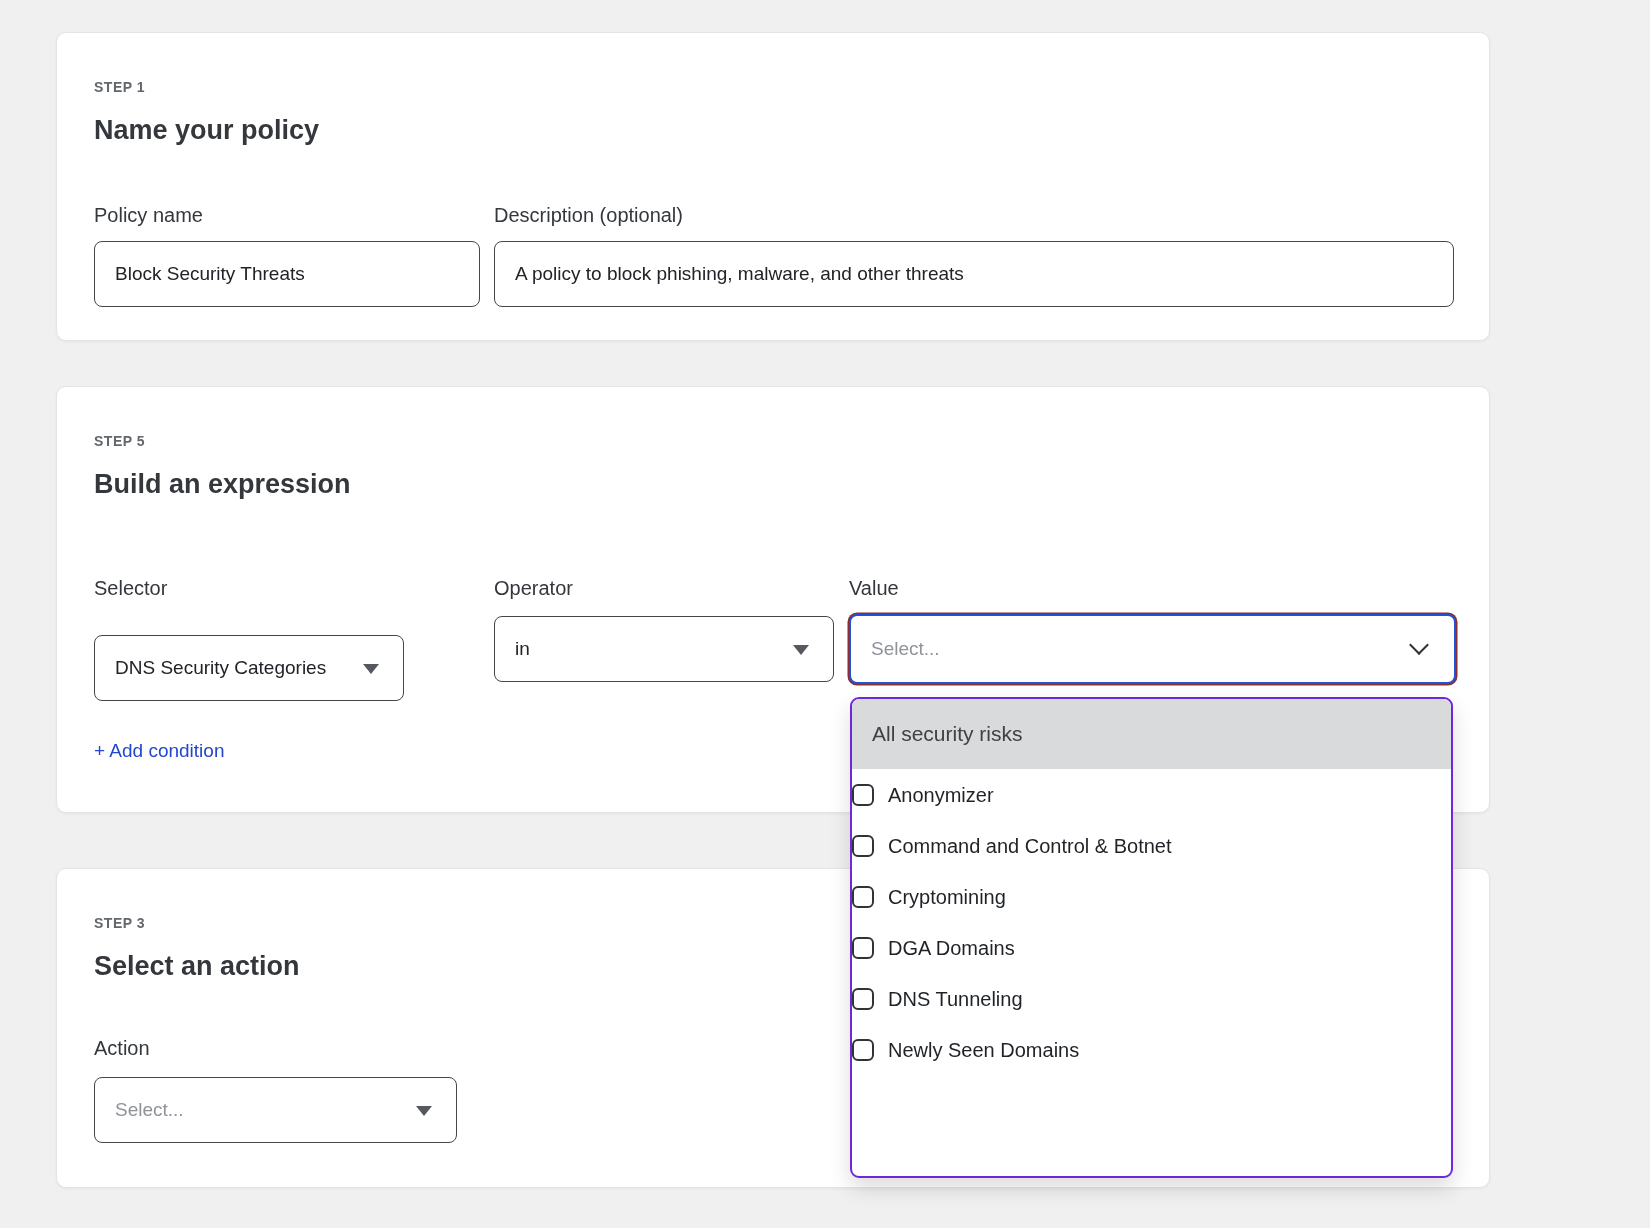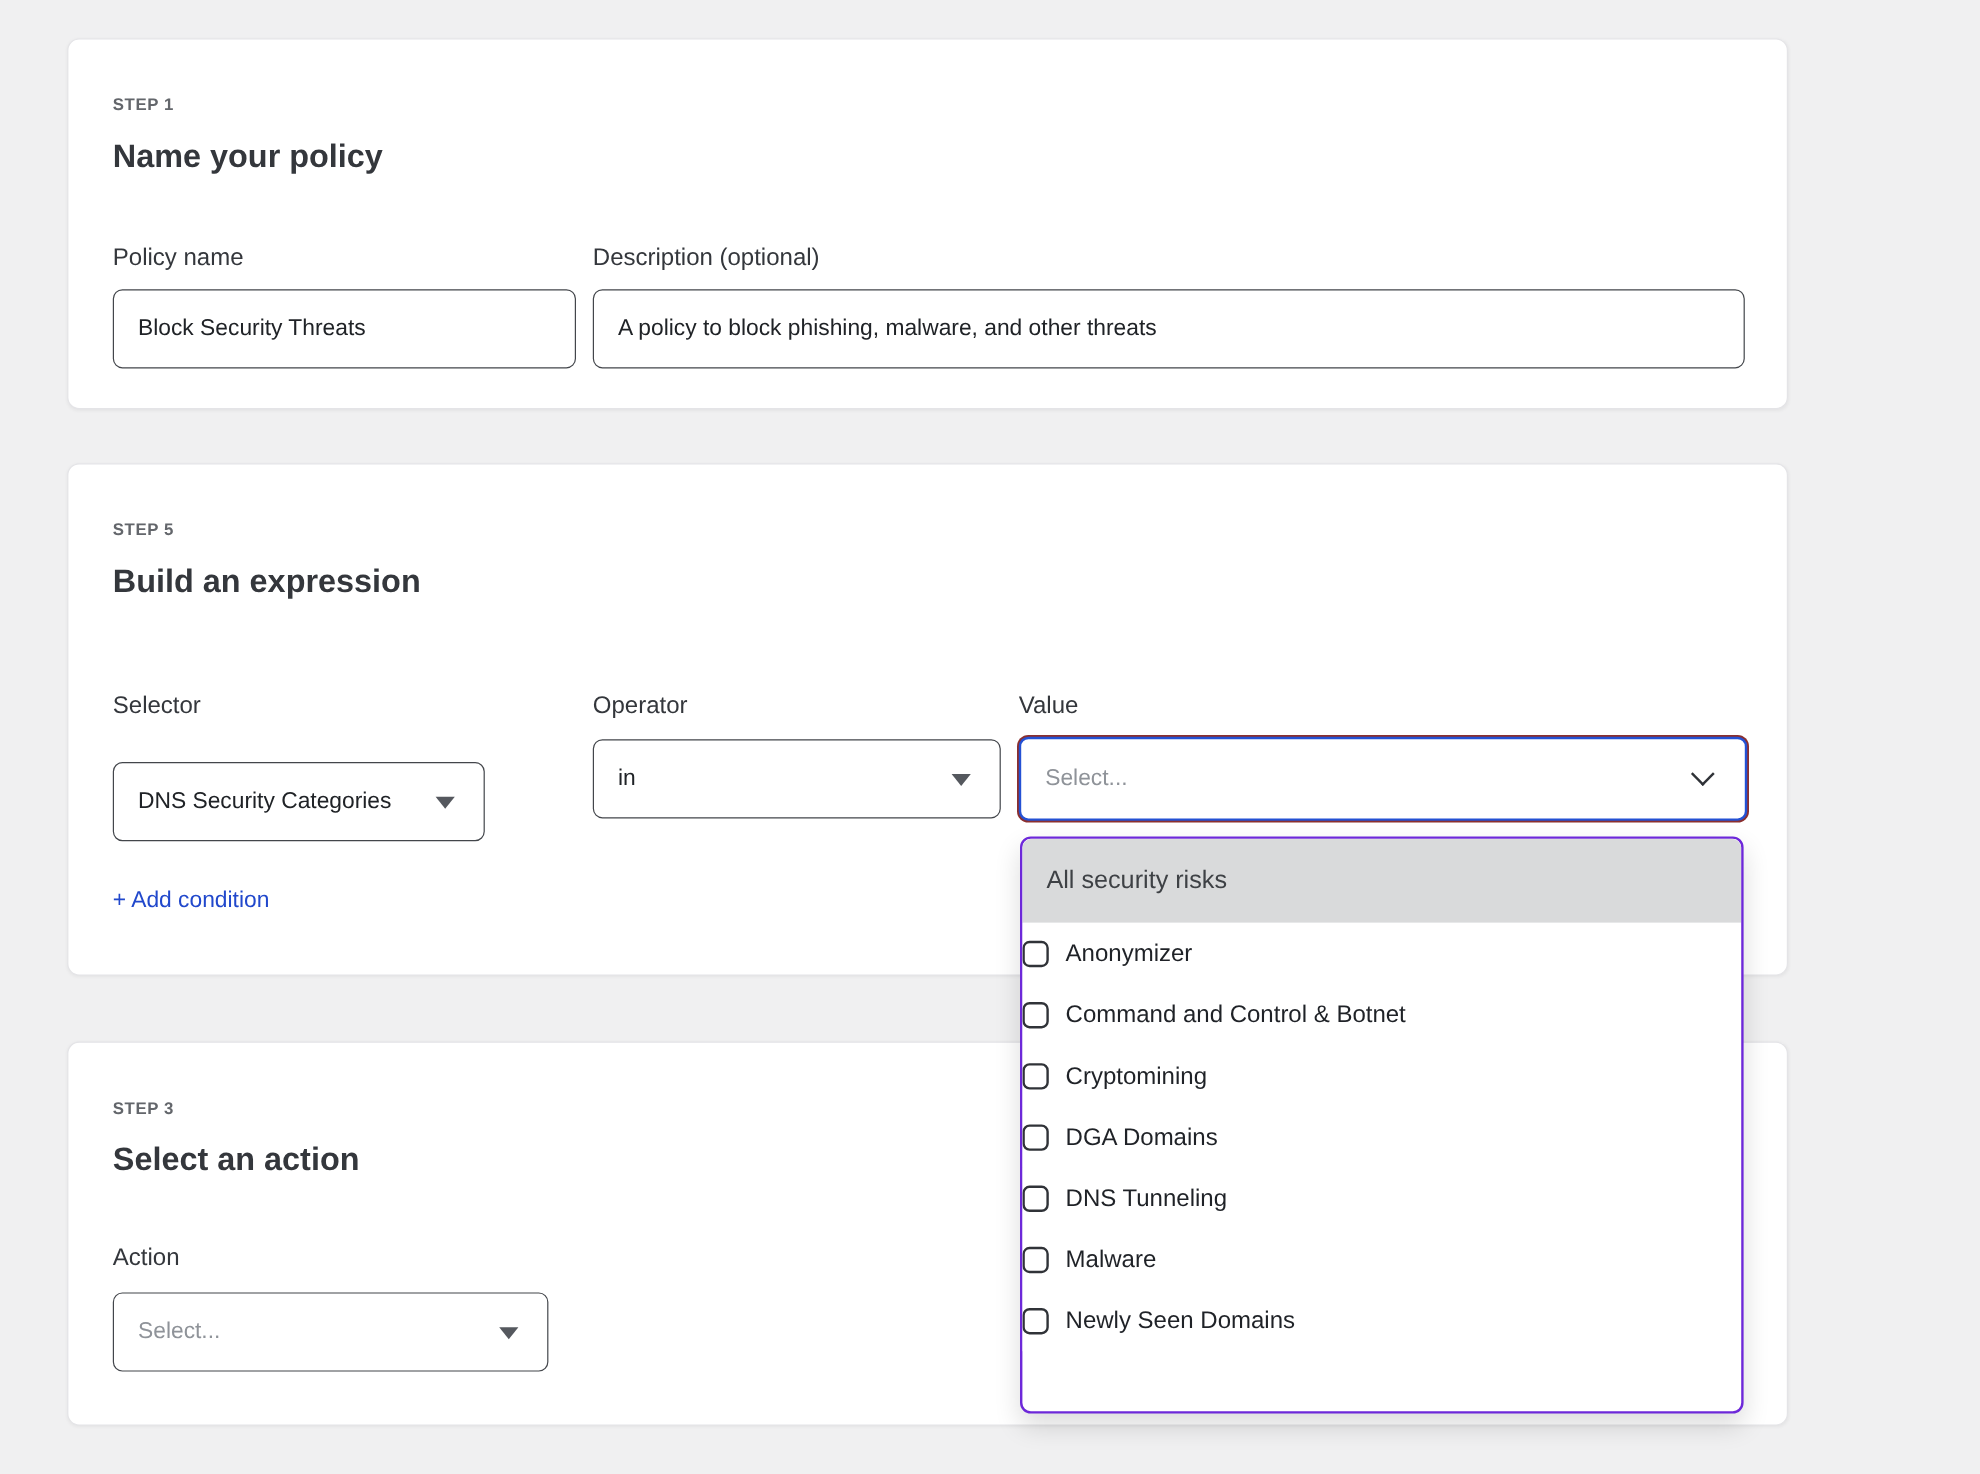--- a/index.html
+++ b/index.html
@@ -154,21 +154,17 @@
     <div class="dropdown-item">
       <span class="checkbox"></span>
       <span class="item-label">DGA Domains</span>
     </div>
     <div class="dropdown-item">
       <span class="checkbox"></span>
       <span class="item-label">DNS Tunneling</span>
     </div>
     <div class="dropdown-item">
       <span class="checkbox"></span>
-      <span class="item-label">Malware</span>
-    </div>
-    <div class="dropdown-item">
-      <span class="checkbox"></span>
       <span class="item-label">Newly Seen Domains</span>
     </div>
   </div>
 
 </div>
 
 </body></html>

